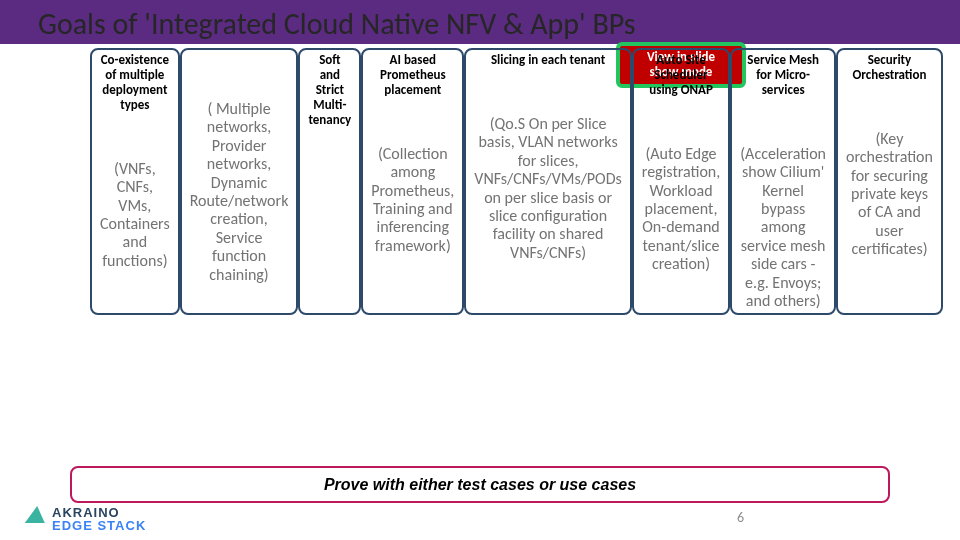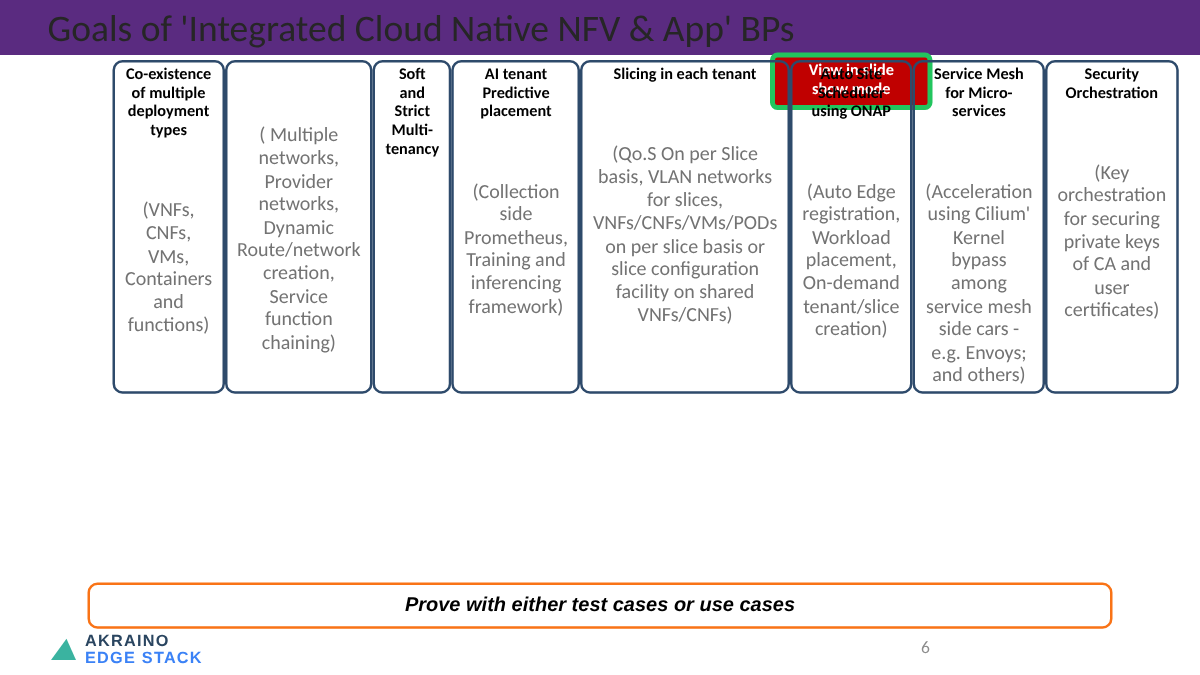--- a/index.html
+++ b/index.html
@@ -7,24 +7,24 @@
   .slide { position: relative; width: 766px; height: 540px; }
   .title-band { position: absolute; left: 0; top: 0; width: 960px; height: 44px; background: #5a2b80; }
   .title-text { position: absolute; left: 38px; top: 5px; font-size: 30px; color: #262626; }
   .view-btn { position: absolute; right: 20px; top: 42px; width: 130px; padding: 4px 13px; background: #c00000; color: #fff; border: 4px solid #22c55e; border-radius: 6px; text-align: center; font-size: 13px; font-weight: 700; line-height: 1.15; box-shadow: 0 0 0 1px rgba(0,0,0,.0); }
   .goals { position: absolute; left: 90px; top: 48px; width: 780px; display: flex; gap: 0; }
   .goal { border: 2px solid #2e4a6b; border-radius: 8px; padding: 3px 8px; margin-bottom: 2px; text-align: center; }
   .goal-title { font-weight: 700; font-size: 13px; color: #000; line-height: 1.15; }
   .goal-sub { font-size: 16px; color: #737373; line-height: 1.15; margin-top: 47px; }
   .co-ex { width: 460px; margin-left: auto; margin-right: auto; }
   .slicing .goal-title { font-size: 13px; text-decoration: none; }
-  .prove { border: 2px solid #f97316; border-radius: 8px; padding: 7px 8px; text-align: center; }
+  .prove { border: 2px solid #be185d; border-radius: 8px; padding: 7px 8px; text-align: center; }
   .prove-text { font-size: 16px; font-weight: 700; font-style: italic; font-family: Arial, sans-serif; }
   .prove-wrap { position: absolute; left: 70px; top: 466px; width: 820px; }
-  .footer-logo { position: absolute; left: 42px; bottom: 8px; display: flex; align-items: center; gap: 6px; }
+  .footer-logo { position: absolute; left: 26px; bottom: 8px; display: flex; gap: 6px; }
   .logo-tri { width: 0; height: 0; border-left: 10px solid transparent; border-right: 10px solid transparent; border-bottom: 17px solid #3ab3a0; transform: skewX(-8deg); }
   .logo-txt { font-family: Arial, sans-serif; font-size: 13px; letter-spacing: 1px; line-height: 1; }
   .logo-top { color: #2a4560; font-weight: 700; }
   .logo-bot { color: #3b82f6; font-weight: 700; }
   .page-num { position: absolute; right: 22px; bottom: 14px; color: #8c8c8c; font-size: 14px; }
 </style>
 </head>
 <body>
 
 <div class="slide">
@@ -38,34 +38,34 @@
         <div class="goal-title">Co-existence of multiple deployment types</div>
         <div class="goal-sub">(VNFs, CNFs, VMs, Containers and functions)</div>
       </div>
       <div class="goal">
         <div class="goal-sub">( Multiple networks,  Provider networks, Dynamic Route/network creation, Service function chaining)</div>
       </div>
       <div class="goal">
         <div class="goal-title">Soft and Strict Multi-tenancy</div>
       </div>
       <div class="goal">
-        <div class="goal-title">AI tenant Predictive placement</div>
-        <div class="goal-sub">(Collection side Prometheus,  Training and inferencing framework)</div>
+        <div class="goal-title">AI based Prometheus placement</div>
+        <div class="goal-sub">(Collection among Prometheus,  Training and inferencing framework)</div>
       </div>
       <div class="goal slicing">
         <div class="goal-title">Slicing in each tenant</div>
         <div class="goal-sub">(Qo.S On per Slice basis,  VLAN networks for slices, VNFs/CNFs/VMs/PODs on per slice basis  or slice configuration facility on shared VNFs/CNFs)</div>
       </div>
       <div class="goal">
         <div class="goal-title">Auto Site Scheduler using ONAP</div>
         <div class="goal-sub">(Auto Edge registration,  Workload placement, On-demand tenant/slice creation)</div>
       </div>
       <div class="goal">
         <div class="goal-title">Service Mesh for Micro-services</div>
-        <div class="goal-sub">(Acceleration using Cilium'  Kernel bypass among service mesh side cars - e.g. Envoys;  and others)</div>
+        <div class="goal-sub">(Acceleration show Cilium'  Kernel bypass among service mesh side cars - e.g. Envoys;  and others)</div>
       </div>
       <div class="goal">
         <div class="goal-title">Security Orchestration</div>
         <div class="goal-sub">(Key orchestration for securing private keys of CA and user certificates)</div>
       </div>
     </div>
 
   <div class="prove-wrap">
     <div class="prove">
       <span class="prove-text">Prove with either test cases or use cases</span>

